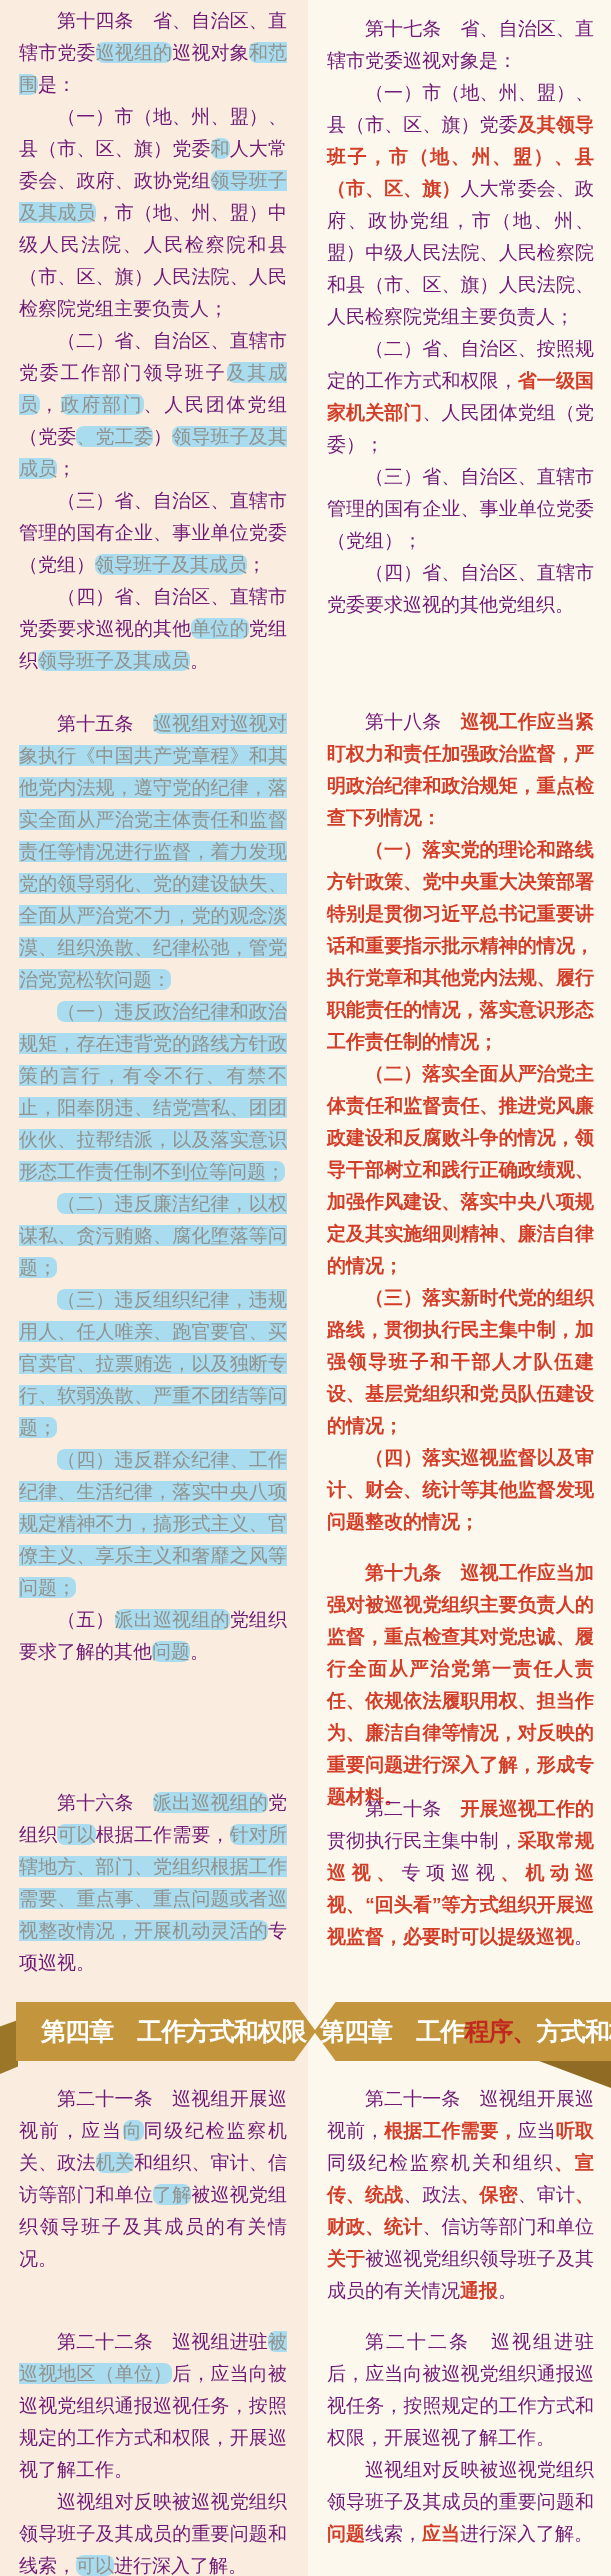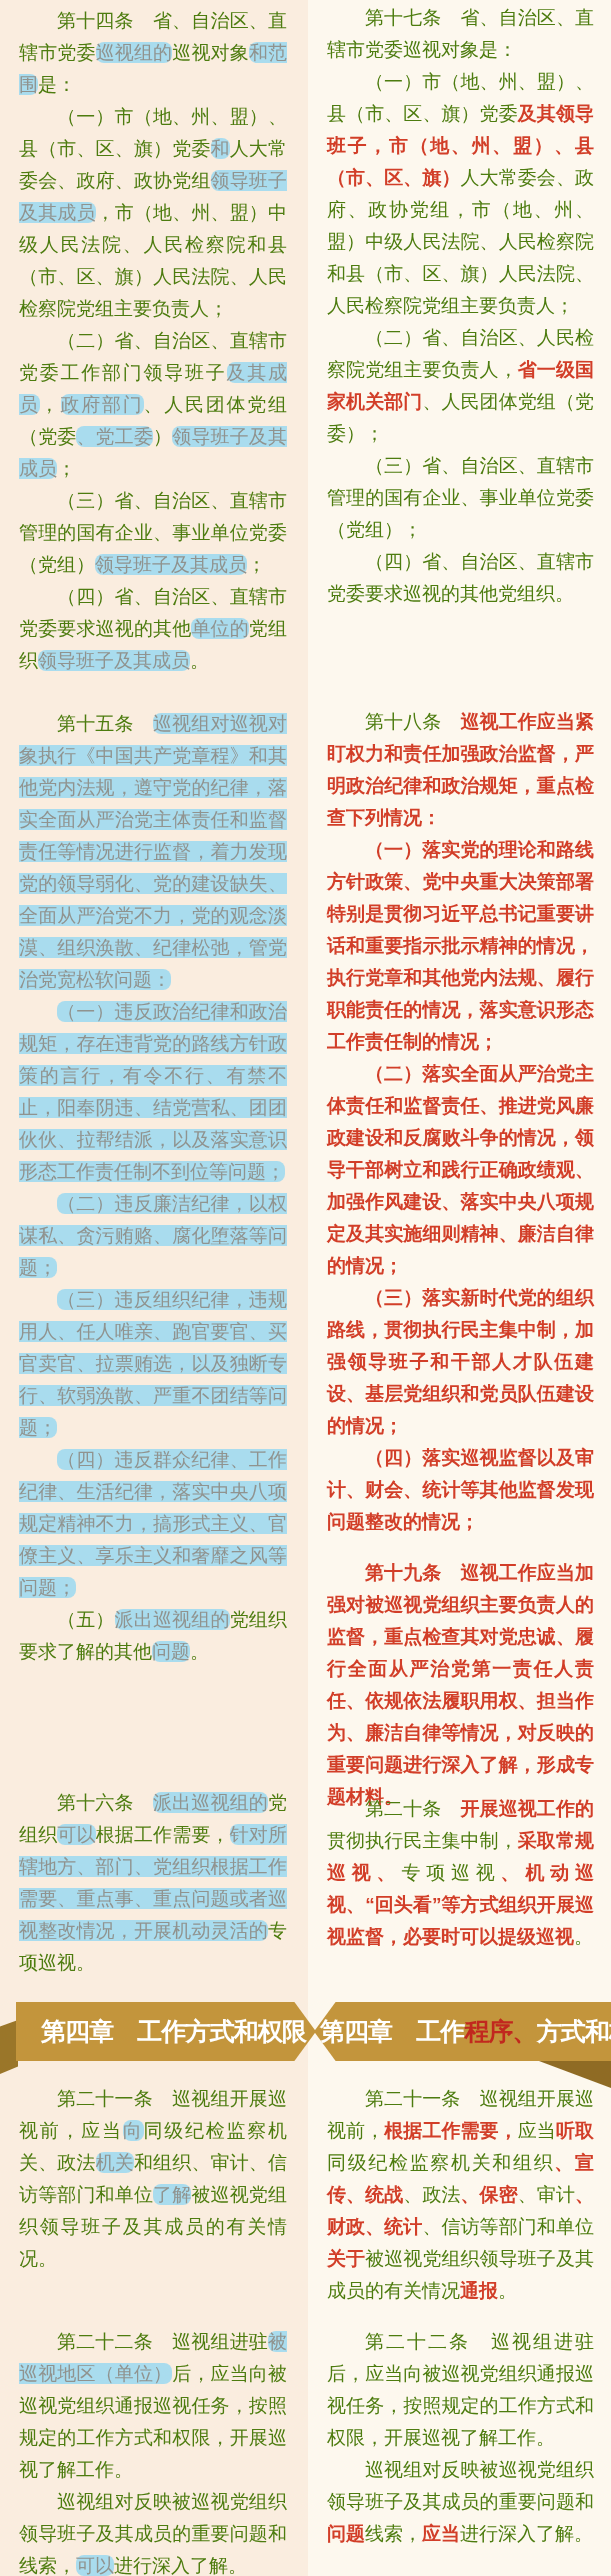--- a/index.html
+++ b/index.html
@@ -21,21 +21,21 @@
   .para{
     margin:0;
     font-size:19px;
     line-height:32px;
     letter-spacing:0;
     color:#9C968E;
     text-align:justify;
     text-indent:2em;
     font-weight:400;
   }
-  .rp{color:#4d7c0f;}
+  .rp{color:#701a75;}
   .rh{color:#90938F;background:#A9DCEE;border-radius:8px;}
   .rr{color:#D23E28;font-weight:bold;}
 
   
   .ribbon{
     position:absolute;top:2002px;height:59px;
     background:#C3953C;
     display:flex;align-items:center;justify-content:center;
   }
   #ribbon-left{
@@ -99,24 +99,24 @@
       <p class="para"><span class="rp">第十六条　</span><span class="rh">派出巡视组的</span><span class="rp">党组织</span><span class="rh">可以</span><span class="rp">根据工作需要，</span><span class="rh">针对所辖地方、部门、党组织根据工作需要、重点事、重点问题或者巡视整改情况，开展机动灵活的</span><span class="rp">专项巡视。</span></p>
     </div>
   <div class="block left" style="top:2083px">
       <p class="para"><span class="rp">第二十一条　巡视组开展巡视前，应当</span><span class="rh">向</span><span class="rp">同级纪检监察机关、政法</span><span class="rh">机关</span><span class="rp">和组织、审计、信访等部门和单位</span><span class="rh">了解</span><span class="rp">被巡视党组织领导班子及其成员的有关情况。</span></p>
     </div>
   <div class="block left" style="top:2326px">
       <p class="para"><span class="rp">第二十二条　巡视组进驻</span><span class="rh">被巡视地区（单位）</span><span class="rp">后，应当向被巡视党组织通报巡视任务，按照规定的工作方式和权限，开展巡视了解工作。</span></p>
       <p class="para"><span class="rp">巡视组对反映被巡视党组织领导班子及其成员的重要问题和线索，</span><span class="rh">可以</span><span class="rp">进行深入了解。</span></p>
     </div>
 
-  <div class="block right" style="top:2px">
+  <div class="block right" style="top:13px">
       <p class="para"><span class="rp">第十七条　省、自治区、直辖市党委巡视对象是：</span></p>
       <p class="para"><span class="rp">（一）市（地、州、盟）、县（市、区、旗）党委</span><span class="rr">及其领导班子，市（地、州、盟）、县（市、区、旗）</span><span class="rp">人大常委会、政府、政协党组，市（地、州、盟）中级人民法院、人民检察院和县（市、区、旗）人民法院、人民检察院党组主要负责人；</span></p>
-      <p class="para"><span class="rp">（二）省、自治区、人民检察院党组主要负责人，</span><span class="rr">省一级国家机关部门</span><span class="rp">、人民团体党组（党委）；</span></p>
+      <p class="para"><span class="rp">（二）省、自治区、按照规定的工作方式和权限，</span><span class="rr">省一级国家机关部门</span><span class="rp">、人民团体党组（党委）；</span></p>
       <p class="para"><span class="rp">（三）省、自治区、直辖市管理的国有企业、事业单位党委（党组）；</span></p>
       <p class="para"><span class="rp">（四）省、自治区、直辖市党委要求巡视的其他党组织。</span></p>
     </div>
   <div class="block right" style="top:706px">
       <p class="para"><span class="rp">第十八条　</span><span class="rr">巡视工作应当紧盯权力和责任加强政治监督，严明政治纪律和政治规矩，重点检查下列情况：</span></p>
       <p class="para"><span class="rr">（一）落实党的理论和路线方针政策、党中央重大决策部署特别是贯彻习近平总书记重要讲话和重要指示批示精神的情况，执行党章和其他党内法规、履行职能责任的情况，落实意识形态工作责任制的情况；</span></p>
       <p class="para"><span class="rr">（二）落实全面从严治党主体责任和监督责任、推进党风廉政建设和反腐败斗争的情况，领导干部树立和践行正确政绩观、加强作风建设、落实中央八项规定及其实施细则精神、廉洁自律的情况；</span></p>
       <p class="para"><span class="rr">（三）落实新时代党的组织路线，贯彻执行民主集中制，加强领导班子和干部人才队伍建设、基层党组织和党员队伍建设的情况；</span></p>
       <p class="para"><span class="rr">（四）落实巡视监督以及审计、财会、统计等其他监督发现问题整改的情况；</span></p>
     </div>

